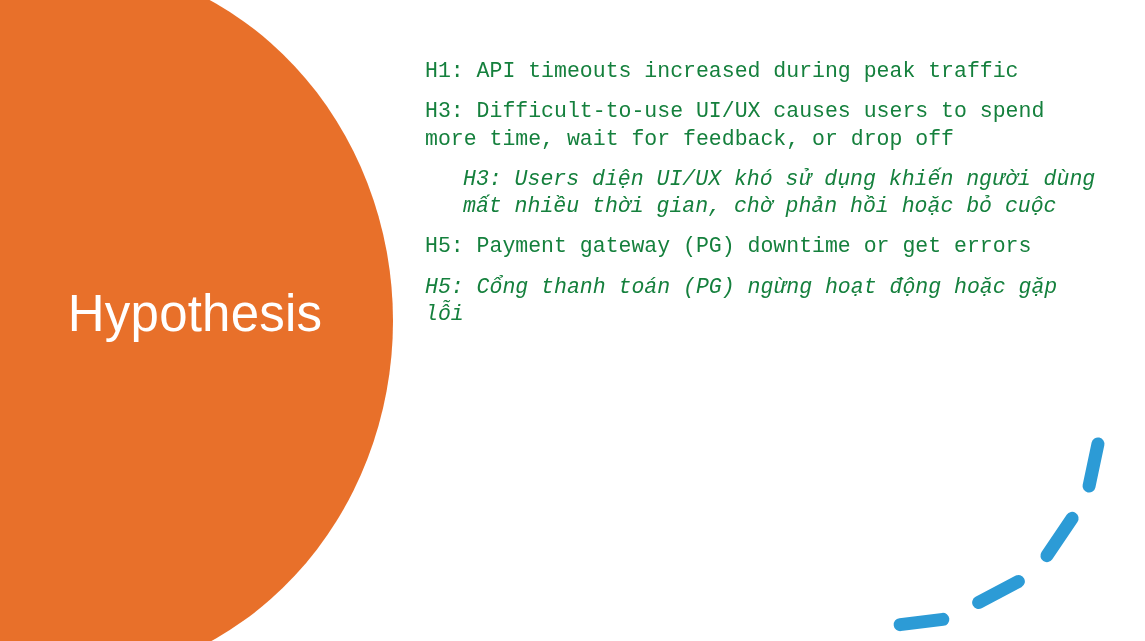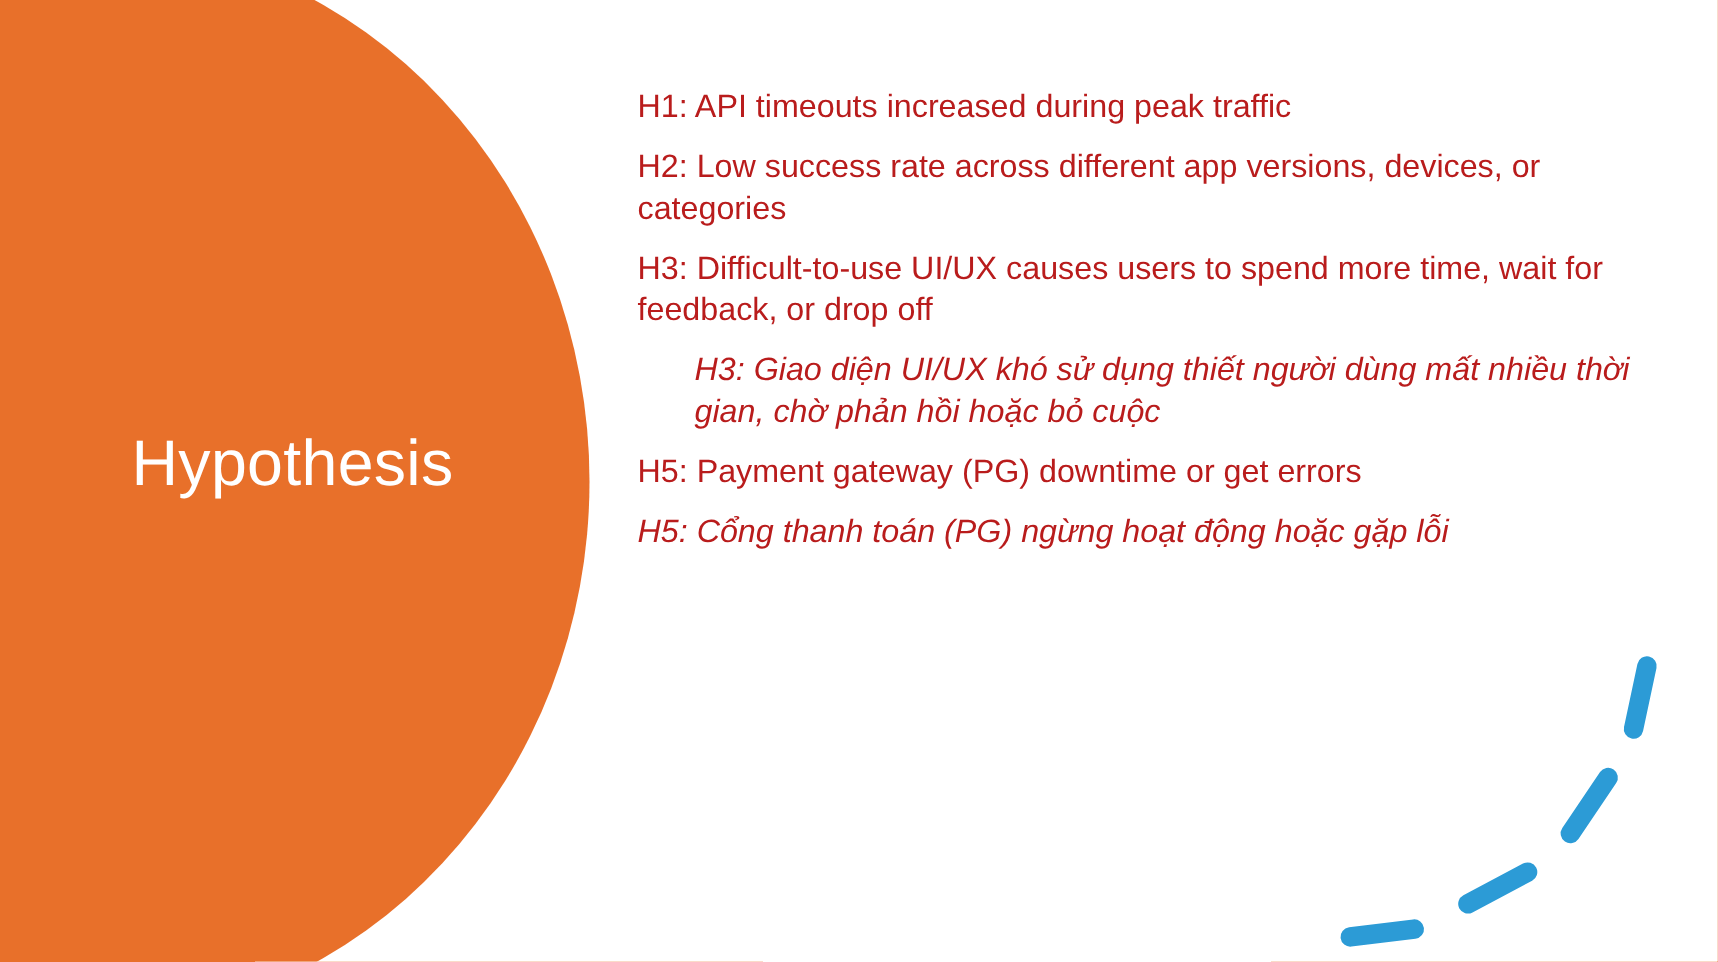--- a/index.html
+++ b/index.html
@@ -31,37 +31,38 @@
     border-radius: 50%;
     background: #E8702A;
   }
   .title {
     position: absolute;
     left: 0px;
     top: 286px;
     width: 390px;
     text-align: center;
     color: #ffffff;
-    font-size: 43px;
+    font-size: 51px;
     line-height: 1.1;
     font-weight: 400;
     letter-spacing: 0.2px;
     white-space: nowrap;
   }
   .content {
     position: absolute;
     left: 425px;
     top: 58px;
     width: 680px;
   }
   .line {
-    color: #b91c1c;
+    color: #15803d;
     font-size: 21.5px;
     line-height: 1.27;
     margin-bottom: 13px;
+    font-family: Liberation Mono, monospace;
   }
   .line.vi {
     font-style: italic;
   }
   .line.vi.hang {
     text-indent: 0;
     padding-left: 38px;
   }
   
   .dash {
@@ -106,23 +107,22 @@
 <body>
 
 <div class="slide">
 
   <div class="orange-circle"></div>
 
   <div class="title">Hypothesis</div>
 
   <div class="content">
     <div class="line">H1: API timeouts increased during peak traffic</div>
-    <div class="line">H2: Low success rate across different app versions, devices, or categories</div>
     <div class="line">H3: Difficult-to-use UI/UX causes users to spend more time, wait for feedback, or drop off</div>
-    <div class="line vi hang">H3: Giao diện UI/UX khó sử dụng thiết người dùng mất nhiều thời gian, chờ phản hồi hoặc bỏ cuộc</div>
+    <div class="line vi hang">H3: Users diện UI/UX khó sử dụng khiến người dùng mất nhiều thời gian, chờ phản hồi hoặc bỏ cuộc</div>
     <div class="line">H5: Payment gateway (PG) downtime or get errors</div>
     <div class="line vi">H5: Cổng thanh toán (PG) ngừng hoạt động hoặc gặp lỗi</div>
   </div>
 
   <div class="dash dash-1"></div>
   <div class="dash dash-2"></div>
   <div class="dash dash-3"></div>
   <div class="dash dash-4"></div>
 
 </div>

